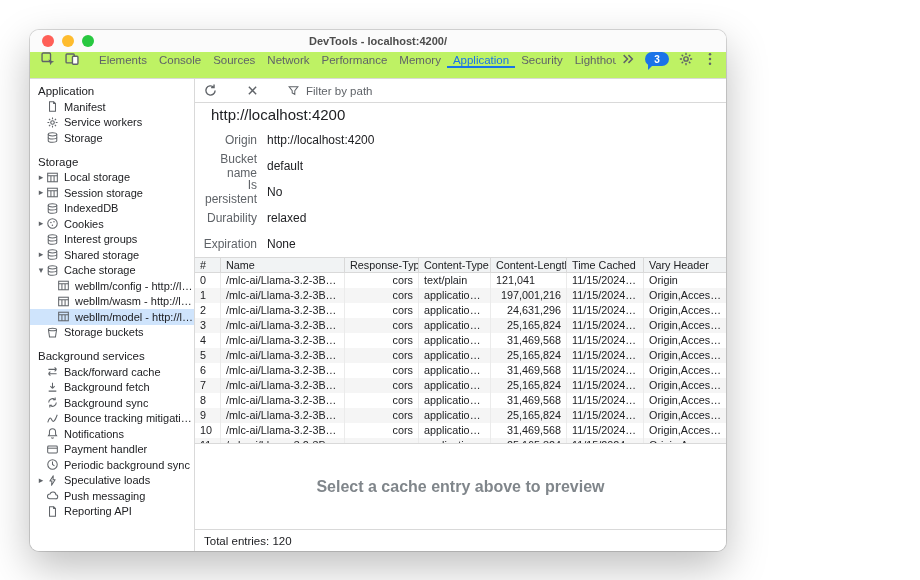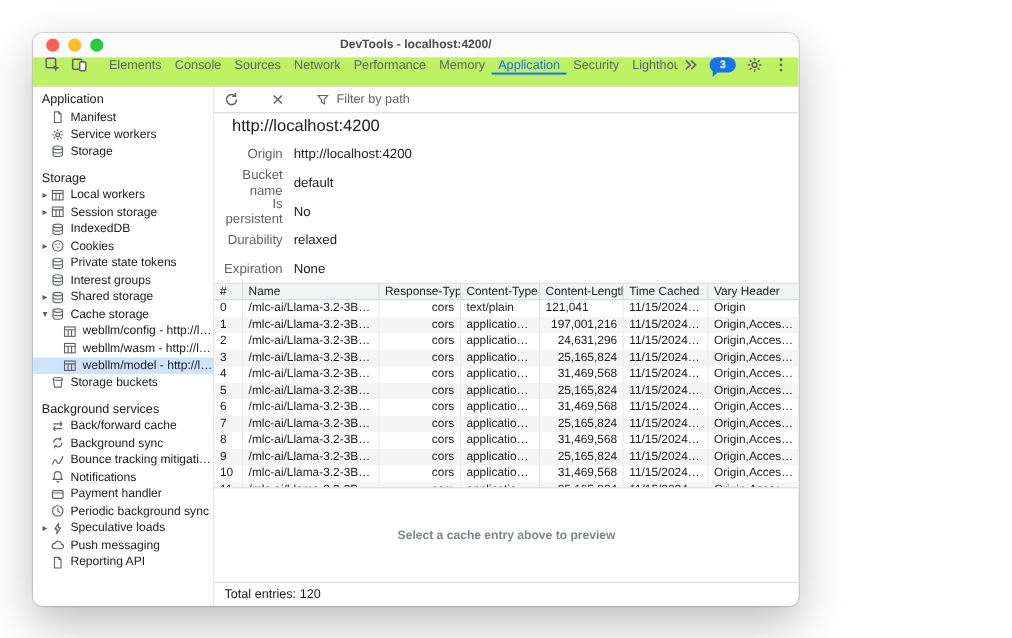--- a/index.html
+++ b/index.html
@@ -59,21 +59,21 @@
   .g-head{height:15px;background:#f1f3f4;border-bottom:1px solid #d9d9d9;color:#202124}
   .g-h{padding:0 5px;line-height:14px;border-right:1px solid #d9d9d9;overflow:hidden;white-space:nowrap;cursor:pointer}
   .g-h:last-child{border-right:none}
   .g-body{height:170px;overflow:hidden}
   .g-row{height:15px;cursor:pointer}
   .g-row.odd{background:#f5f5f5}
   .g-c{padding:0 5px;line-height:15px;border-right:1px solid #ebebeb;overflow:hidden;white-space:nowrap;
        text-overflow:ellipsis;color:#202124}
   .g-c:last-child{border-right:none}
   .preview{flex:1;border-top:1px solid #d9d9d9;display:flex;align-items:center;justify-content:center;
-           color:#80868b;font-size:11px;font-weight:bold;min-height:0}
+           color:#80868b;font-size:16px;font-weight:bold;min-height:0}
   .footer{height:22px;flex:none;border-top:1px solid #d9d9d9;display:flex;align-items:center;
           padding-left:9px;font-size:11.5px;color:#202124}
 </style>
 </head>
 <body>
 
 <div class="window">
 
   <div class="titlebar">
     <div class="traffic">
@@ -177,21 +177,21 @@
           </div>
         </div>
         <div class="s-section">
           <div class="s-head">Storage</div>
           <div class="s-item">
             <span class="exp">▸</span>
             <svg class="ic" width="13" height="13" viewBox="0 0 14 14">
               <rect x="1.8" y="2.4" width="10.4" height="9.2" fill="none" stroke="currentColor" stroke-width="1.1"></rect>
               <path d="M1.8 5.2h10.4M5.3 5.2v6.4M8.7 5.2v6.4" stroke="currentColor" stroke-width="1.1" fill="none"></path>
             </svg>
-            <span class="s-label">Local workers</span>
+            <span class="s-label">Local storage</span>
           </div>
           <div class="s-item">
             <span class="exp">▸</span>
             <svg class="ic" width="13" height="13" viewBox="0 0 14 14">
               <rect x="1.8" y="2.4" width="10.4" height="9.2" fill="none" stroke="currentColor" stroke-width="1.1"></rect>
               <path d="M1.8 5.2h10.4M5.3 5.2v6.4M8.7 5.2v6.4" stroke="currentColor" stroke-width="1.1" fill="none"></path>
             </svg>
             <span class="s-label">Session storage</span>
           </div>
           <div class="s-item">
@@ -213,47 +213,38 @@
             </svg>
             <span class="s-label">Cookies</span>
           </div>
           <div class="s-item">
             <span class="exp"></span>
             <svg class="ic" width="13" height="13" viewBox="0 0 14 14">
               <ellipse cx="7" cy="3.6" rx="4.6" ry="1.7" fill="none" stroke="currentColor" stroke-width="1.1"></ellipse>
               <path d="M2.4 3.6v6.8c0 .95 2.06 1.7 4.6 1.7s4.6-.75 4.6-1.7V3.6" fill="none" stroke="currentColor" stroke-width="1.1"></path>
               <path d="M2.4 7c0 .95 2.06 1.7 4.6 1.7S11.6 7.95 11.6 7" fill="none" stroke="currentColor" stroke-width="1.1"></path>
             </svg>
-            <span class="s-label">Private state tokens</span>
-          </div>
-          <div class="s-item">
-            <span class="exp"></span>
+            <span class="s-label">Interest groups</span>
+          </div>
+          <div class="s-item">
+            <span class="exp">▸</span>
             <svg class="ic" width="13" height="13" viewBox="0 0 14 14">
               <ellipse cx="7" cy="3.6" rx="4.6" ry="1.7" fill="none" stroke="currentColor" stroke-width="1.1"></ellipse>
               <path d="M2.4 3.6v6.8c0 .95 2.06 1.7 4.6 1.7s4.6-.75 4.6-1.7V3.6" fill="none" stroke="currentColor" stroke-width="1.1"></path>
               <path d="M2.4 7c0 .95 2.06 1.7 4.6 1.7S11.6 7.95 11.6 7" fill="none" stroke="currentColor" stroke-width="1.1"></path>
             </svg>
-            <span class="s-label">Interest groups</span>
-          </div>
-          <div class="s-item">
-            <span class="exp">▸</span>
+            <span class="s-label">Shared storage</span>
+          </div>
+          <div class="s-item">
+            <span class="exp">▾</span>
             <svg class="ic" width="13" height="13" viewBox="0 0 14 14">
               <ellipse cx="7" cy="3.6" rx="4.6" ry="1.7" fill="none" stroke="currentColor" stroke-width="1.1"></ellipse>
               <path d="M2.4 3.6v6.8c0 .95 2.06 1.7 4.6 1.7s4.6-.75 4.6-1.7V3.6" fill="none" stroke="currentColor" stroke-width="1.1"></path>
               <path d="M2.4 7c0 .95 2.06 1.7 4.6 1.7S11.6 7.95 11.6 7" fill="none" stroke="currentColor" stroke-width="1.1"></path>
             </svg>
-            <span class="s-label">Shared storage</span>
-          </div>
-          <div class="s-item">
-            <span class="exp">▾</span>
-            <svg class="ic" width="13" height="13" viewBox="0 0 14 14">
-              <ellipse cx="7" cy="3.6" rx="4.6" ry="1.7" fill="none" stroke="currentColor" stroke-width="1.1"></ellipse>
-              <path d="M2.4 3.6v6.8c0 .95 2.06 1.7 4.6 1.7s4.6-.75 4.6-1.7V3.6" fill="none" stroke="currentColor" stroke-width="1.1"></path>
-              <path d="M2.4 7c0 .95 2.06 1.7 4.6 1.7S11.6 7.95 11.6 7" fill="none" stroke="currentColor" stroke-width="1.1"></path>
-            </svg>
             <span class="s-label">Cache storage</span>
           </div>
           <div class="s-item child">
             <span class="exp"></span>
             <svg class="ic" width="13" height="13" viewBox="0 0 14 14">
               <rect x="1.8" y="2.4" width="10.4" height="9.2" fill="none" stroke="currentColor" stroke-width="1.1"></rect>
               <path d="M1.8 5.2h10.4M5.3 5.2v6.4M8.7 5.2v6.4" stroke="currentColor" stroke-width="1.1" fill="none"></path>
             </svg>
             <span class="s-label">webllm/config - http://loc...</span>
           </div>
@@ -283,20 +274,27 @@
           </div>
         </div>
         <div class="s-section">
           <div class="s-head">Background services</div>
           <div class="s-item">
             <span class="exp"></span>
             <svg class="ic" width="13" height="13" viewBox="0 0 14 14">
               <path d="M2.6 4.7h8.8M11.4 4.7L9.3 2.6M11.4 4.7L9.3 6.8M11.4 9.3H2.6M2.6 9.3l2.1-2.1M2.6 9.3l2.1 2.1" fill="none" stroke="currentColor" stroke-width="1.1"></path>
             </svg>
             <span class="s-label">Back/forward cache</span>
+          </div>
+          <div class="s-item">
+            <span class="exp"></span>
+            <svg class="ic" width="13" height="13" viewBox="0 0 14 14">
+              <path d="M7 1.9v6M7 7.9L4.7 5.6M7 7.9l2.3-2.3M2.9 10.9h8.2" fill="none" stroke="currentColor" stroke-width="1.1"></path>
+            </svg>
+            <span class="s-label">Background fetch</span>
           </div>
           <div class="s-item">
             <span class="exp"></span>
             <svg class="ic" width="13" height="13" viewBox="0 0 14 14">
               <path d="M2.9 7a4.1 4.1 0 0 1 7-2.9M11.1 7a4.1 4.1 0 0 1-7 2.9" fill="none" stroke="currentColor" stroke-width="1.1"></path>
               <path d="M9.9 1.7v2.4H7.5M4.1 12.3V9.9h2.4" fill="none" stroke="currentColor" stroke-width="1.1"></path>
             </svg>
             <span class="s-label">Background sync</span>
           </div>
           <div class="s-item">

